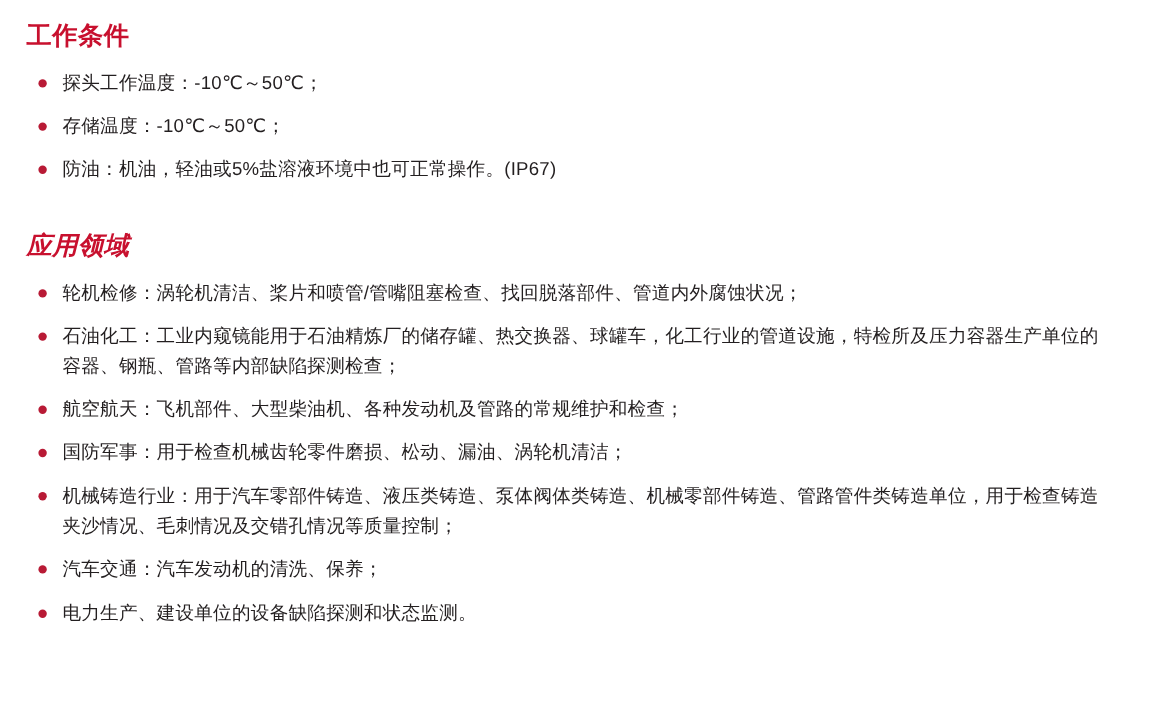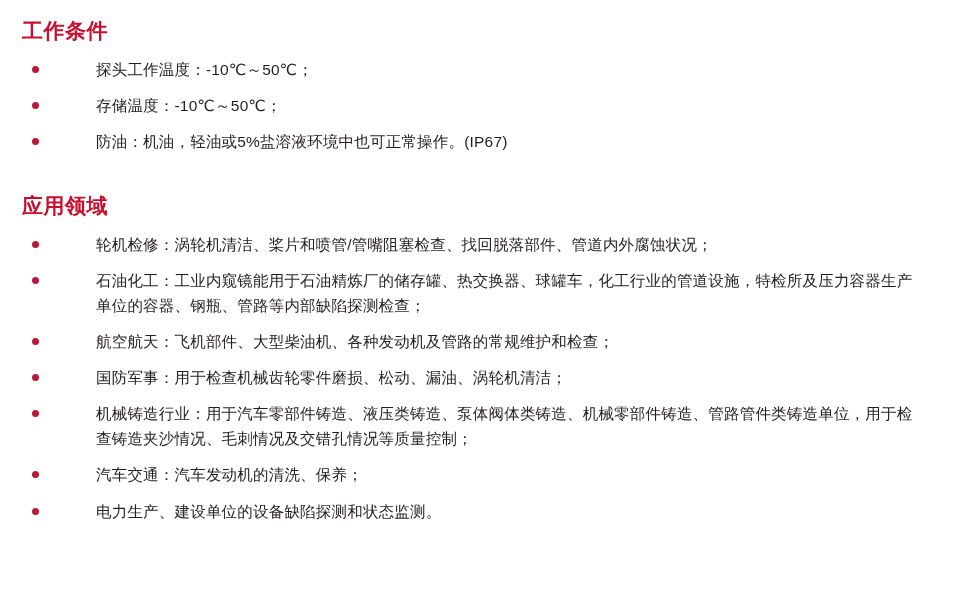--- a/index.html
+++ b/index.html
@@ -27,20 +27,21 @@
   .section-title {
     color: #c8102e;
     font-size: 21px;
     font-weight: bold;
     letter-spacing: 0.5px;
     margin: 0 0 14px 0;
     line-height: 1.2;
   }
   .section-title.second {
     margin-top: 38px;
+    font-style: italic;
   }
   ul.bullets {
     list-style: none;
     margin: 0;
     padding: 0;
   }
   ul.bullets li {
     position: relative;
     padding-left: 30px;
     margin-bottom: 11px;
@@ -54,21 +55,20 @@
     left: 10px;
     top: 9px;
     width: 7px;
     height: 7px;
     border-radius: 50%;
     background: #b81a35;
     display: block;
   }
   .line-text {
     display: block;
-    margin-left: 44px;
   }
 </style>
 </head>
 <body>
 
 <div class="page">
 
   <div class="section">
     <h2 class="section-title">工作条件</h2>
     <ul class="bullets">

